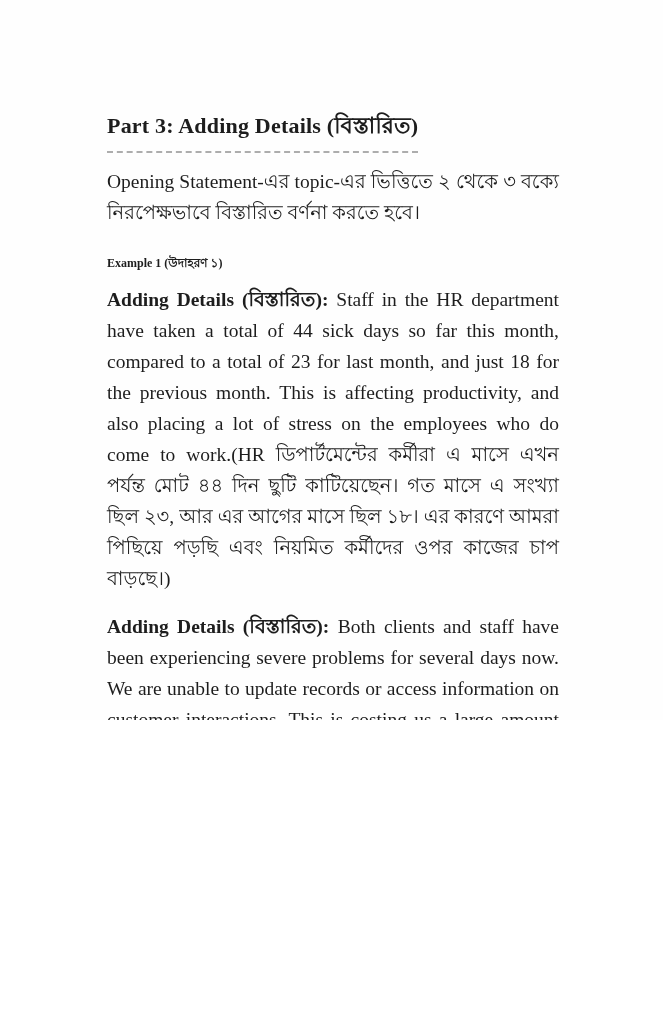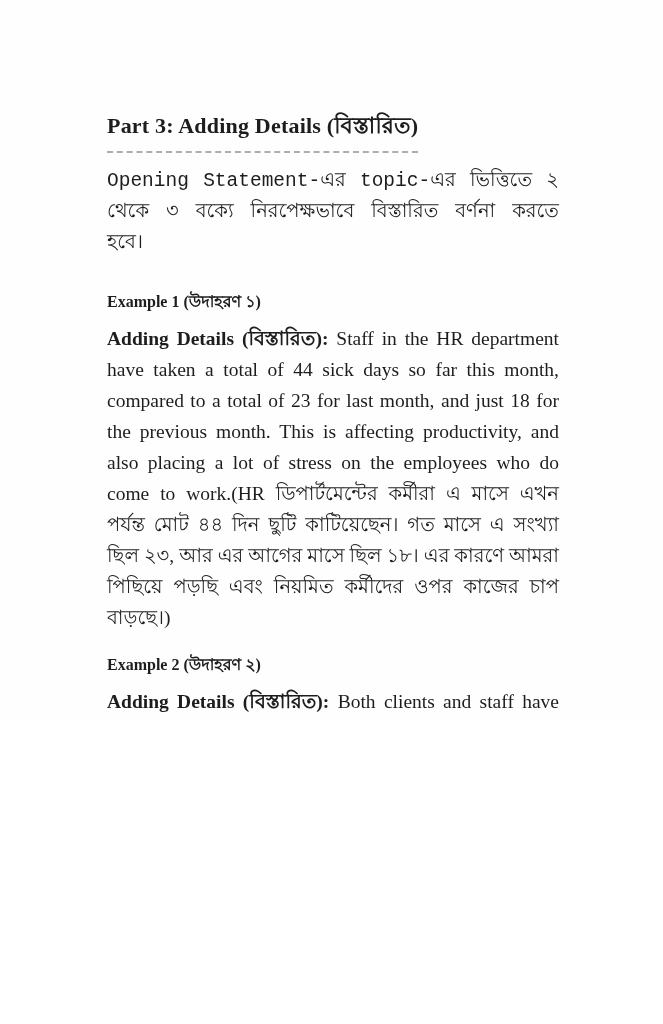--- a/index.html
+++ b/index.html
@@ -33,25 +33,24 @@
     letter-spacing: 0.2px;
     white-space: nowrap;
   }
   .para {
     font-size: 19.5px;
     line-height: 31px;
     text-align: justify;
     margin: 0 0 17px 0;
   }
   .intro {
-    margin-bottom: 28px;
-    font-family: Liberation Mono, monospace;
+    margin-bottom: 20px;
   }
   .example-title {
-    font-size: 16px;
+    font-size: 12px;
     font-weight: bold;
     margin: 0 0 6px 0;
     line-height: 30px;
   }
   .lead {
     font-weight: bold;
   }
   .footer {
     position: absolute;
     right: 106px;
@@ -73,21 +72,20 @@
     <p class="para intro">Opening Statement-এর topic-এর ভিত্তিতে ২ থেকে ৩ বক্যে নিরপেক্ষভাবে বিস্তারিত বর্ণনা করতে হবে।</p>
 
     <section>
       <h2 class="example-title">Example 1 (উদাহরণ ১)</h2>
 
 
       <p class="para"><b class="lead">Adding Details (বিস্তারিত):</b> <span>Staff in the HR department have taken a total of 44 sick days so far this month, compared to a total of 23 for last month, and just 18 for the previous month. This is affecting productivity, and also placing a lot of stress on the employees who do come to work.(HR ডিপার্টমেন্টের কর্মীরা এ মাসে এখন পর্যন্ত মোট ৪৪ দিন ছুটি কাটিয়েছেন। গত মাসে এ সংখ্যা ছিল ২৩, আর এর আগের মাসে ছিল ১৮। এর কারণে আমরা পিছিয়ে পড়ছি এবং নিয়মিত কর্মীদের ওপর কাজের চাপ বাড়ছে।)</span></p>
     </section>
 
     <section>
-      <h2 class="example-title">Example 2 (উদাহরণ ২)</h2>
 
 
       <p class="para"><b class="lead">Adding Details (বিস্তারিত):</b> <span>Both clients and staff have been experiencing severe problems for several days now. We are unable to update records or access information on customer interactions. This is costing us a large amount of money, both in time spent trying to fix the problem, and in lost sales. (আমাদের ক্লায়েন্ট ও কর্মীরা বেশ কয়েক দিন ধরে গুরুতর সমস্যার সম্মুখীন হচ্ছেন। গ্রাহকদের সঙ্গে</span></p>
     </section>
 
   </div>
 
   <div class="footer">
     <span>করপোরেট কমিউনিকেশন • ১৫</span>
   </div>

